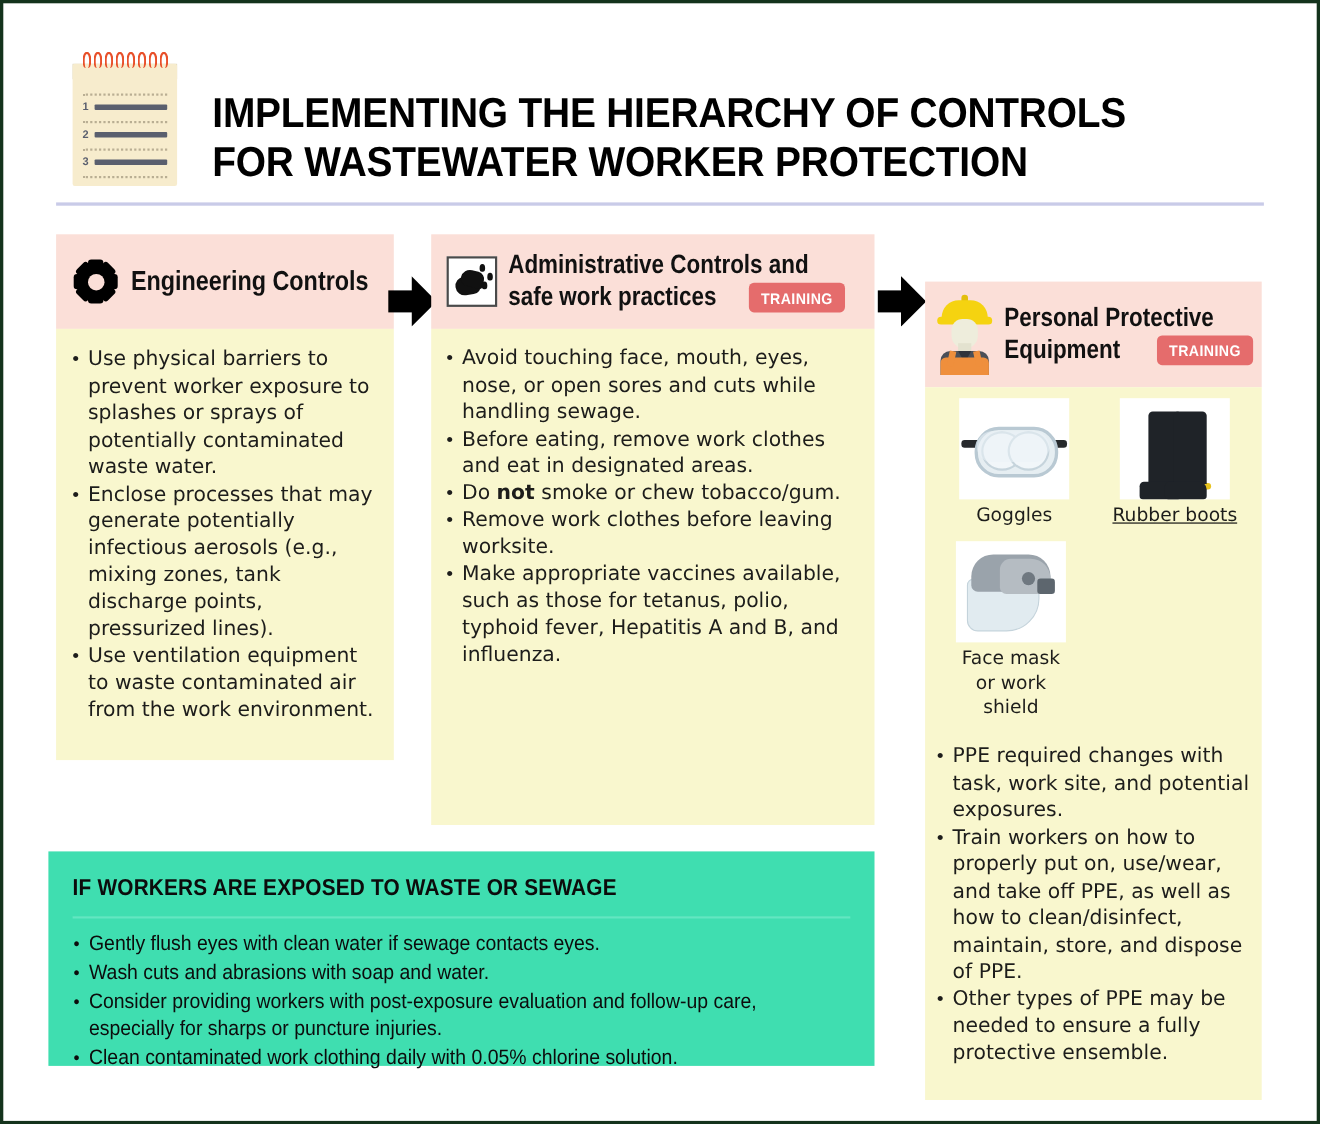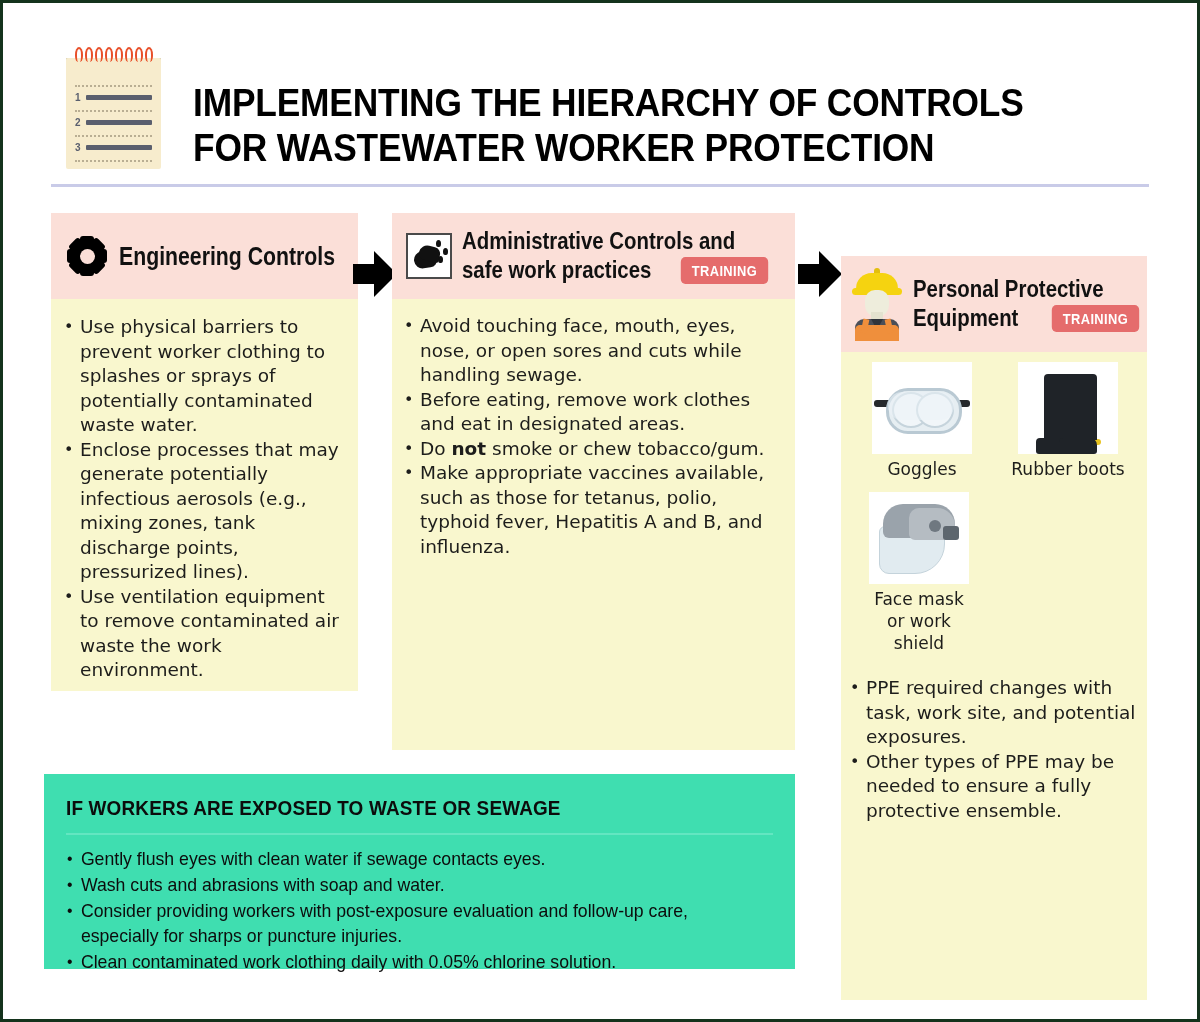--- a/index.html
+++ b/index.html
@@ -379,23 +379,23 @@
         <div class="teeth" style="transform:translate(-50%,-50%) rotate(45deg)"></div>
         <div class="teeth" style="transform:translate(-50%,-50%) rotate(90deg)"></div>
         <div class="teeth" style="transform:translate(-50%,-50%) rotate(135deg)"></div>
         <div class="ring"></div>
         <div class="hole"></div>
       </div>
       <div class="col-head-title" style="font-size:25px;line-height:29px;margin-left:12px;">Engineering Controls</div>
     </div>
     <div class="col-body" style="width:307px;height:392px;padding:16px 14px 0 12px;">
       <ul class="bullets" style="font-size:18.5px;line-height:24.5px;">
-        <li><span>Use physical barriers to prevent worker clothing to splashes or sprays of potentially contaminated waste water.</span></li>
+        <li><span>Use physical barriers to prevent worker exposure to splashes or sprays of potentially contaminated waste water.</span></li>
         <li><span>Enclose processes that may generate potentially infectious aerosols (e.g., mixing zones, tank discharge points, pressurized lines).</span></li>
-        <li><span>Use ventilation equipment to remove contaminated air waste the work environment.</span></li>
+        <li><span>Use ventilation equipment to waste contaminated air from the work environment.</span></li>
       </ul>
     </div>
   </div>
 
   <div class="arrow" style="left:350px;top:248px;">
     <div class="shaft"></div>
       <div class="head"></div>
   </div>
 
   <div class="col" style="left:389px;top:210px;width:403px;">
@@ -415,20 +415,21 @@
         </div>
       </div>
     </div>
     <div class="col-body" style="width:403px;height:451px;padding:15px 12px 0 11px;">
       <ul class="bullets" style="font-size:18.5px;line-height:24.5px;">
         <li><span>Avoid touching face, mouth, eyes, nose, or open sores and cuts while handling sewage.</span></li>
         <li><span>Before eating, remove work clothes and eat in designated areas.</span></li>
         <li>
           <span>Do </span><b>not</b><span> smoke or chew tobacco/gum.</span>
         </li>
+        <li><span>Remove work clothes before leaving worksite.</span></li>
         <li><span>Make appropriate vaccines available, such as those for tetanus, polio, typhoid fever, Hepatitis A and B, and influenza.</span></li>
       </ul>
     </div>
   </div>
 
   <div class="arrow" style="left:795px;top:248px;">
     <div class="shaft"></div>
       <div class="head"></div>
   </div>
 
@@ -463,21 +464,21 @@
           <div class="ppe-img" style="width:100px;height:92px;">
             <div class="gg-strap"></div>
             <div class="gg-lens"></div>
             <div class="gg-lens3"></div>
             <div class="gg-lens2"></div>
             <div class="gg-strapcover"></div>
           </div>
           <div class="ppe-cap">Goggles</div>
         </div>
 
-        <div class="ppe-cell" style="width:146px;">
+        <div class="ppe-cell" style="width:146px;text-decoration:underline;">
           <div class="ppe-img" style="width:100px;height:92px;">
             <div class="boot-sole" style="left:22px;"></div>
             <div class="boot-sole" style="left:45px;"></div>
             <div class="boot" style="left:26px;"></div>
             <div class="boot" style="left:49px;"></div>
           </div>
           <div class="ppe-cap">Rubber boots</div>
         </div>
 
 
@@ -489,20 +490,21 @@
             <div class="fs-knob"></div>
             <div class="fs-strap"></div>
           </div>
           <div class="ppe-cap" style="width:108px;margin:4px auto 0;">Face mask or work shield</div>
         </div>
 
       </div>
 
       <ul class="bullets" style="font-size:18.5px;line-height:24.5px;margin-top:22px;">
         <li><span>PPE required changes with task, work site, and potential exposures.</span></li>
+        <li><span>Train workers on how to properly put on, use/wear, and take off PPE, as well as how to clean/disinfect, maintain, store, and dispose of PPE.</span></li>
         <li><span>Other types of PPE may be needed to ensure a fully protective ensemble.</span></li>
       </ul>
     </div>
   </div>
 
   <div id="teal">
     <div id="teal-title">IF WORKERS ARE EXPOSED TO WASTE OR SEWAGE</div>
     <div id="teal-rule"></div>
     <ul>
       <li>Gently flush eyes with clean water if sewage contacts eyes.</li>

